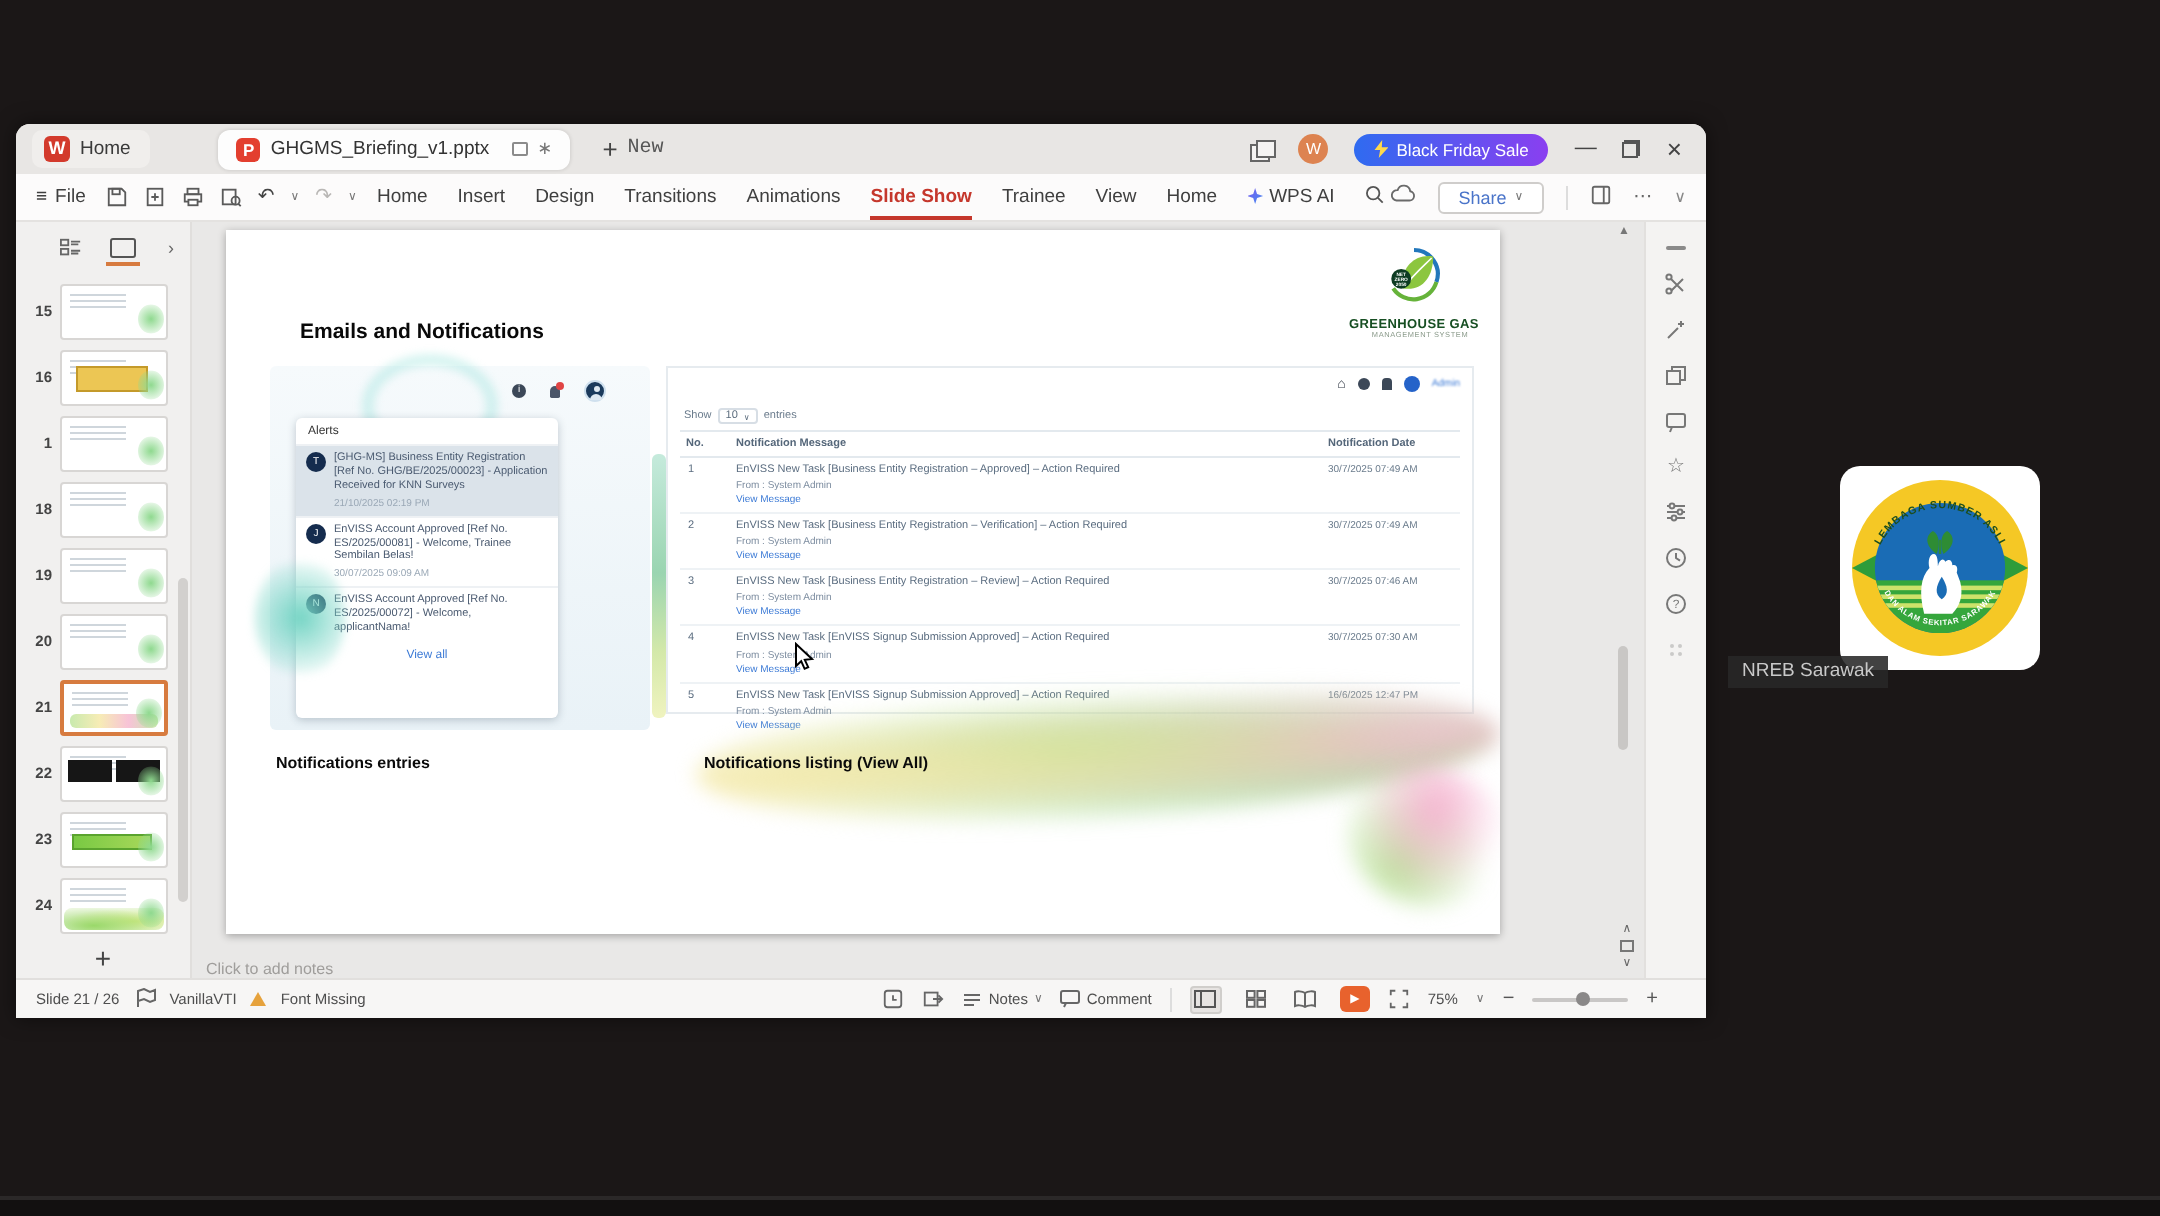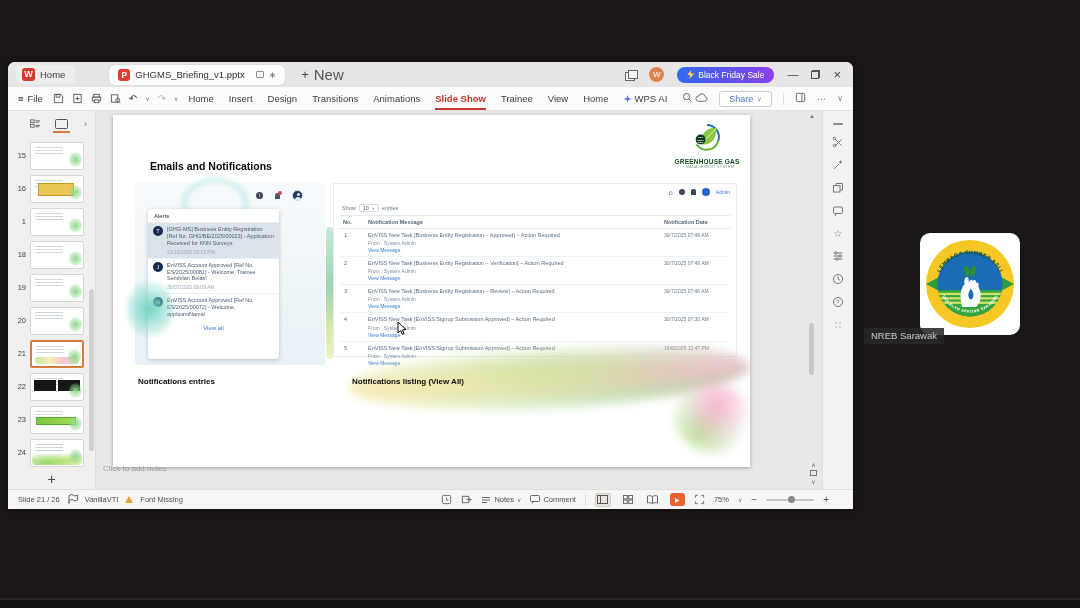--- a/index.html
+++ b/index.html
@@ -24,21 +24,21 @@
   .home-tab span.lbl { font-size:9.5px; color:#3a3a3a; }
   .doc-tab { display:flex; align-items:center; gap:5px; margin-left:34px; height:20px;
              background:#fdfdfd; border-radius:6px; padding:0 9px; box-shadow:0 0 2px rgba(0,0,0,.15); }
   .ppt-icon { width:12px; height:12px; background:#e33f2f; border-radius:3px; color:#fff;
               font-size:8.5px; font-weight:bold; text-align:center; line-height:12px; }
   .doc-tab .title { font-size:9.5px; color:#333; }
   .win-mini { width:8px; height:7px; border:1px solid #8b8b8b; border-radius:1px; margin-left:6px; }
   .doc-tab .ast { font-size:9px; color:#777; }
   .new-tab { display:flex; align-items:center; gap:5px; margin-left:16px; }
   .new-tab .plus { font-size:13px; color:#444; }
-  .new-tab .lbl { font-size:15px; color:#555; }
+  .new-tab .lbl { font-size:10px; color:#555;font-family:Liberation Mono, monospace; }
   .tab-right { margin-left:auto; display:flex; align-items:center; gap:13px; padding-right:12px; }
   .stack-icon { width:11px; height:10px; position:relative; }
   .stack-icon::before { content:""; position:absolute; left:0; top:2px; width:8px; height:7px; border:1px solid #666; background:#f5f4f3;}
   .stack-icon::after  { content:""; position:absolute; left:3px; top:0; width:8px; height:7px; border:1px solid #666; background:#f5f4f3;}
   .user-avatar { width:15px; height:15px; border-radius:50%; background:#dd8350; color:#fff;
                  font-size:8px; text-align:center; line-height:15px; }
   .bf-pill { display:flex; align-items:center; gap:4px; height:16px; padding:0 10px;
              border-radius:9px; background:linear-gradient(90deg,#2f6bf0,#8a3ff0);
              color:#fff; font-size:8.5px; }
   .bolt { width:7px; height:9px; background:#ffd94d;
@@ -69,21 +69,21 @@
   
   .body { position:absolute; left:0; top:49px; width:100%; height:378px; display:flex; }
 
   
   .thumbs { width:88px; background:#f1f0ef; border-right:1px solid #e0dedc; position:relative; }
   .thumb-head { height:26px; display:flex; align-items:center; gap:14px; padding-left:22px; }
   .outline-ico svg, .slideview-ico svg { display:block; }
   .slideview-ico { position:relative; }
   .slideview-ico::after { content:""; position:absolute; left:-2px; right:-2px; bottom:-4px; height:2px; background:#d77b3f; }
   .panel-arrow { font-size:9px; color:#666; margin-left:2px; }
-  .tlist { display:flex; flex-direction:column; gap:4px; padding-top:4px; }
+  .tlist { display:flex; flex-direction:column; gap:4px; padding-top:4px;font-weight:bold; }
   .trow { display:flex; align-items:center; height:29px; }
   .tnum { width:22px; text-align:right; font-size:7.5px; color:#444; padding-right:4px; }
   .tbox { width:54px; height:28px; background:#fff; border:1px solid #d8d6d4; border-radius:2px; position:relative; overflow:hidden; }
   .tbox::before { content:""; position:absolute; left:4px; top:4px; width:28px; height:7px;
      background:repeating-linear-gradient(#cfd6dc 0 1px, transparent 1px 3px); }
   .tbox::after { content:""; position:absolute; right:1px; bottom:2px; width:13px; height:15px; border-radius:50%;
      background:radial-gradient(circle,#8fd98f 0%,rgba(143,217,143,.25) 70%,transparent 75%); }
   .trow.sel .tbox { border:2px solid #d77b3f; }
   .mini-yellow { position:absolute; left:7px; top:7px; width:36px; height:13px; background:#ecc654; border:1px solid #c49a2a; }
   .mini-dark1 { position:absolute; left:3px; top:6px; width:22px; height:11px; background:#161616; }
@@ -94,21 +94,21 @@
      background:linear-gradient(90deg,#bfe6a0,#f5e9a8,#f6b8d0,#bfe6a0); }
   .mini-wave24 { position:absolute; left:1px; right:1px; bottom:1px; height:11px; border-radius:4px; opacity:.9;
      background:radial-gradient(ellipse at 30% 80%,#8fd45a,transparent 70%),radial-gradient(ellipse at 70% 60%,#cfe87a,transparent 70%),#eaf6dc; }
   .tscroll { position:absolute; right:1px; top:178px; width:5px; height:162px; background:#d2d0ce; border-radius:3px; }
   .add-slide { position:absolute; left:0; right:0; bottom:2px; text-align:center; font-size:14px; color:#444; }
 
   
   .canvas { flex:1; position:relative; background:#e9e8e7; }
   .slide { position:absolute; left:17px; top:4px; width:637px; height:352px; background:#fff;
            box-shadow:0 1px 4px rgba(0,0,0,.3); overflow:hidden; }
-  .notes-hint { position:absolute; left:7px; bottom:16px; font-size:8px; color:#9f9d9b; }
+  .notes-hint { position:absolute; left:7px; bottom:0; font-size:8px; color:#9f9d9b; }
   .cscroll-up { position:absolute; right:7px; top:2px; font-size:6px; color:#777; }
   .cscroll-thumb { position:absolute; right:8px; top:212px; width:5px; height:52px; background:#c9c7c5; border-radius:3px; }
   .cnav { position:absolute; right:5px; bottom:4px; display:flex; flex-direction:column; align-items:center; gap:2px;
           font-size:6px; color:#666; }
   .cnav .slidebox { width:7px; height:6px; border:1px solid #777; }
 
   
   .rtools { width:31px; background:#f4f3f2; border-left:1px solid #e2e0de;
             display:flex; flex-direction:column; align-items:center; gap:11px; padding-top:12px; color:#6b6b6b; }
   .rtools svg { display:block; }

